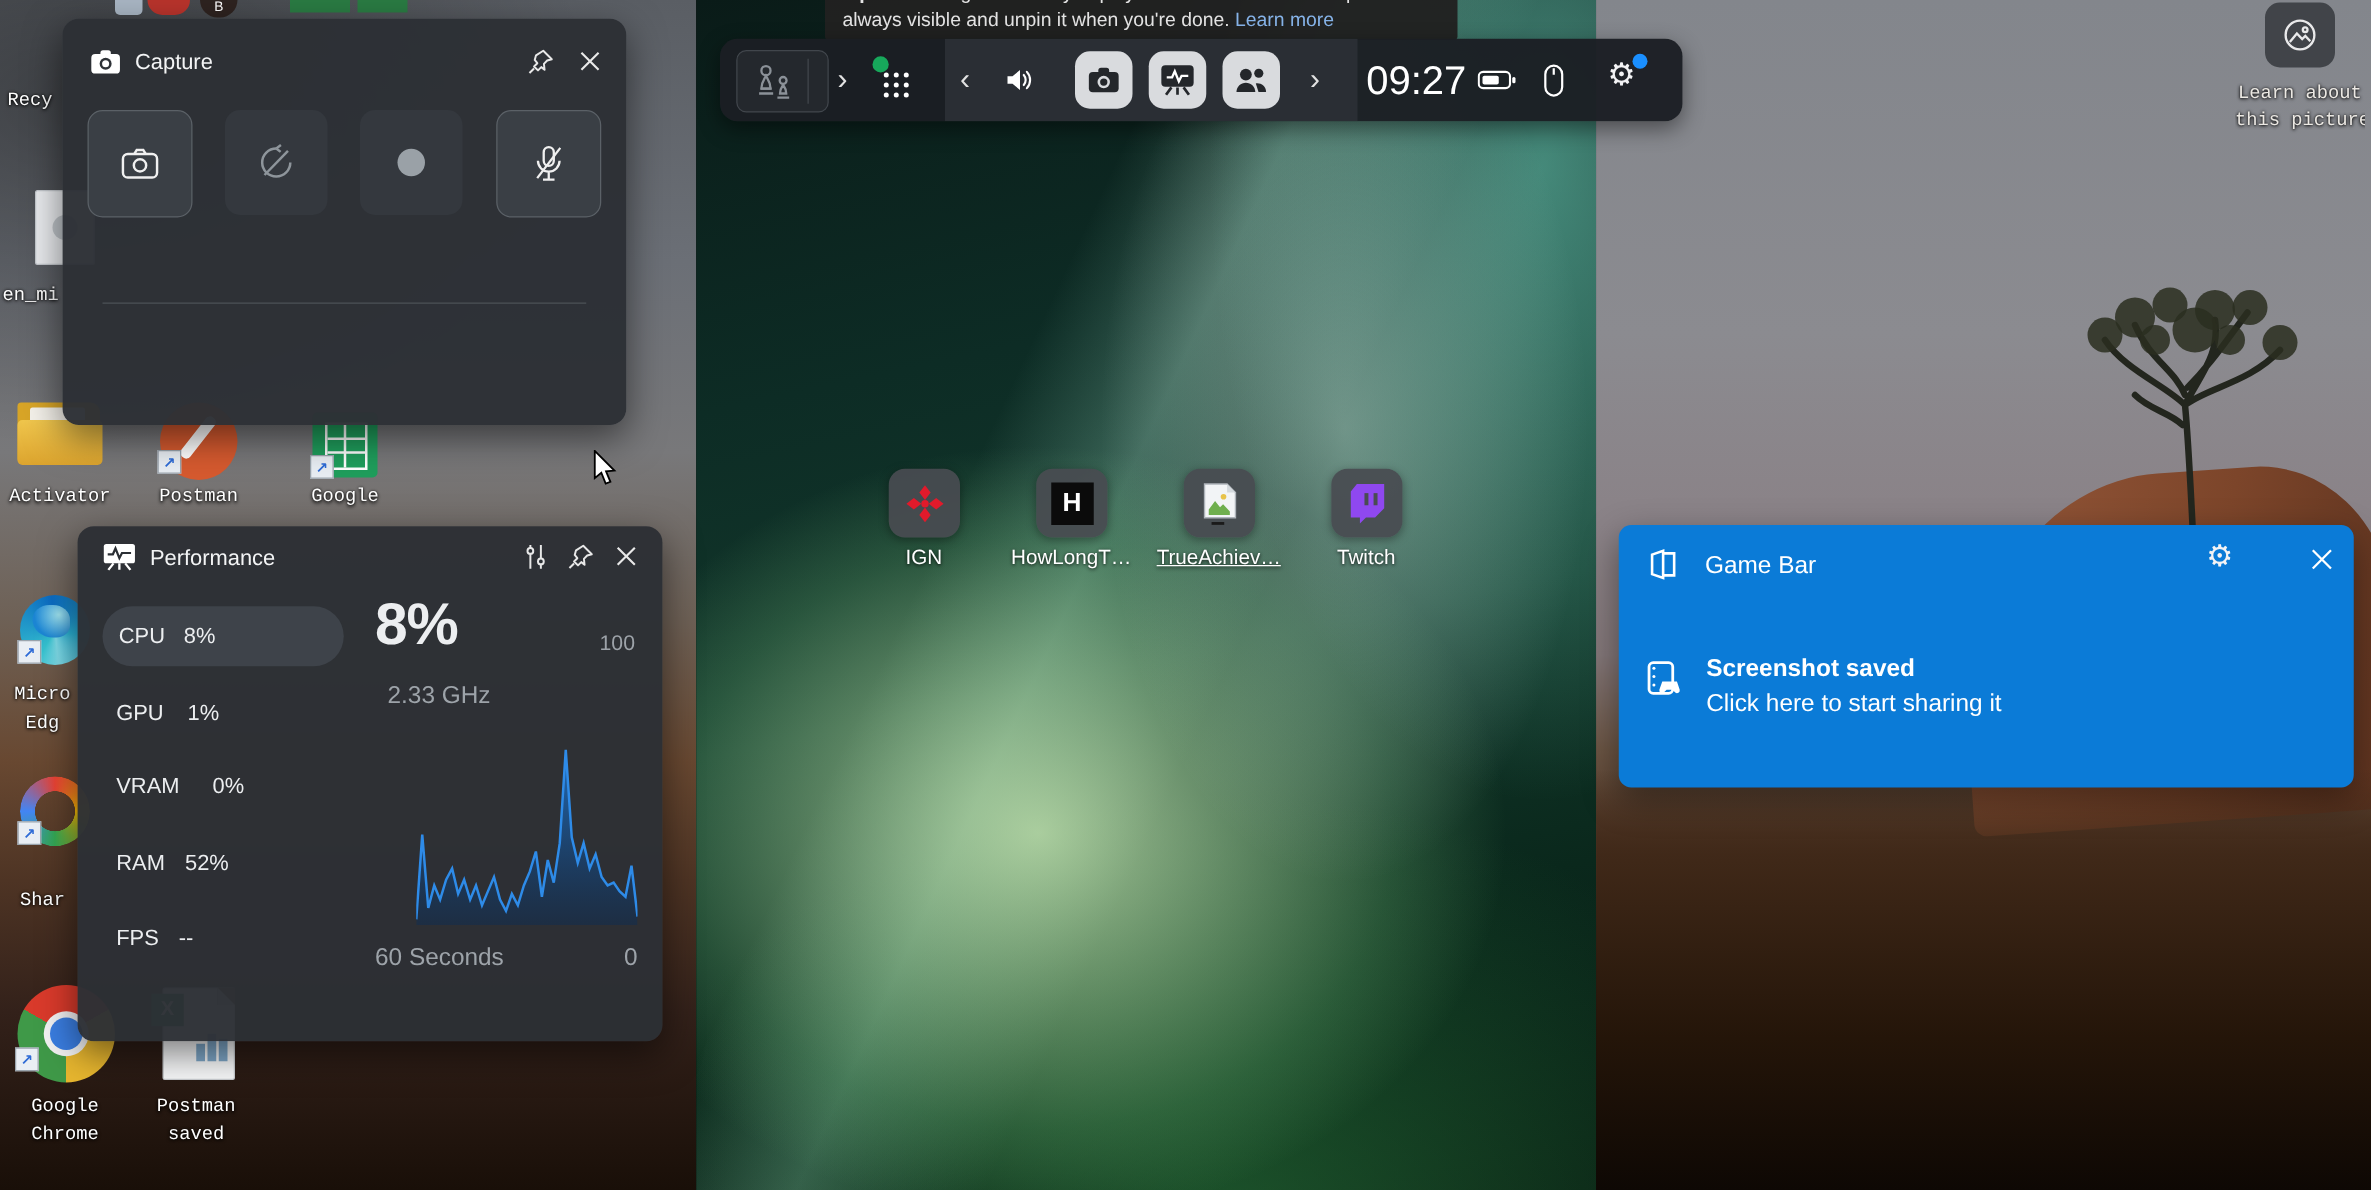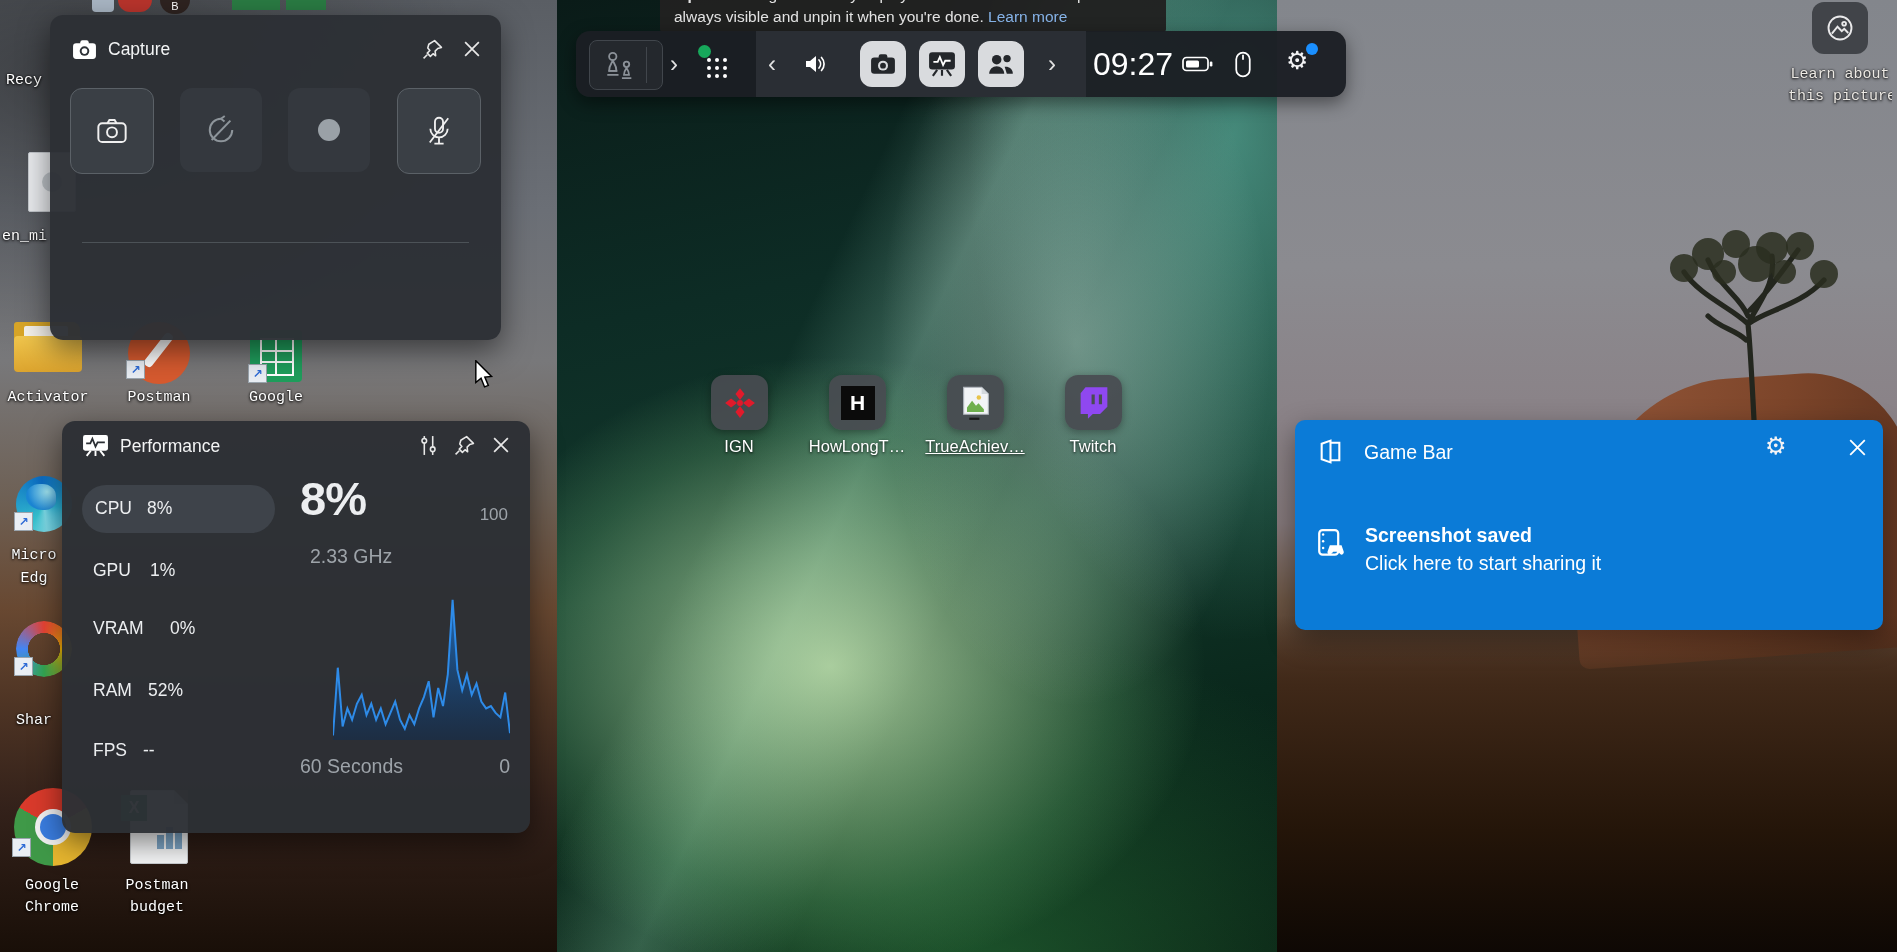--- a/index.html
+++ b/index.html
@@ -167,21 +167,21 @@
   <div class="dlabel" style="left:-4px;top:897px;width:112px;">Chrome</div>
 
   <div class="abs excel-page" style="left:130px;top:790px;width:56px;height:72px;">
     <div class="excel-fold"></div>
     <div class="bar" style="left:26px;bottom:14px;width:7px;height:14px;"></div>
     <div class="bar" style="left:35px;bottom:14px;width:7px;height:22px;"></div>
     <div class="bar" style="left:44px;bottom:14px;width:7px;height:18px;"></div>
     <div class="excel-badge" style="left:-10px;top:4px;width:26px;height:26px;font-size:16px;">X</div>
   </div>
   <div class="dlabel" style="left:104px;top:875px;width:106px;">Postman</div>
-  <div class="dlabel" style="left:104px;top:897px;width:106px;">budget</div>
+  <div class="dlabel" style="left:104px;top:897px;width:106px;">saved</div>
 
   <div class="abs" style="left:1812px;top:2px;width:56px;height:52px;background:rgba(56,59,64,.88);border-radius:12px;display:flex;align-items:center;justify-content:center;">
     <svg width="30" height="30" viewBox="0 0 24 24" fill="none" stroke="#e9e9ea" stroke-width="1.5">
       <circle cx="12" cy="12" r="9.2"></circle>
         <circle cx="15.3" cy="8.6" r="1.5"></circle>
         <path d="M5.5 16.5l4.5-5.5 3.4 3.6 2-2 3.2 3.4"></path>
     </svg>
   </div>
   <div class="dlabel" style="left:1788px;top:64px;width:104px;color:#ece9e4;">Learn about</div>
   <div class="dlabel" style="left:1788px;top:86px;width:104px;color:#ece9e4;">this picture</div>

